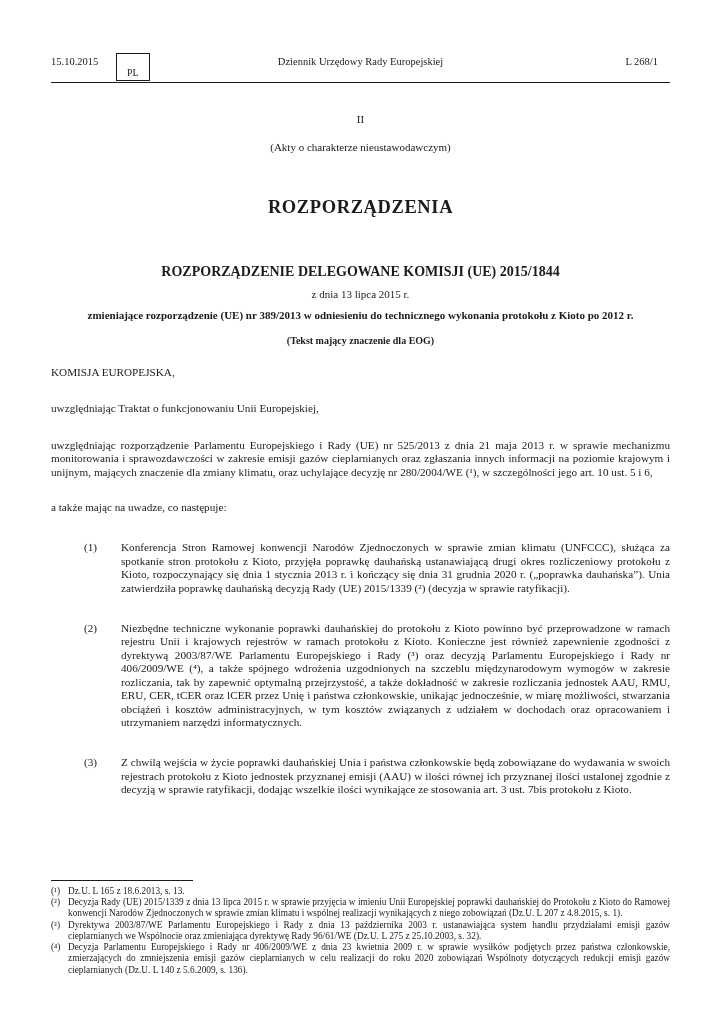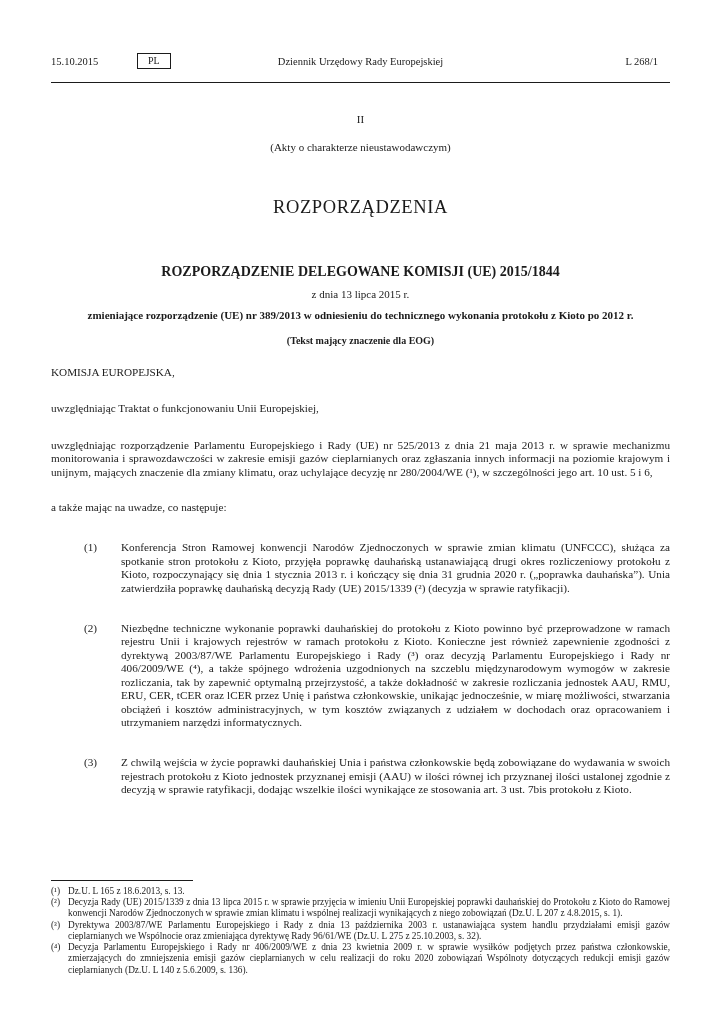--- a/index.html
+++ b/index.html
@@ -23,23 +23,23 @@
   
   .oj-header {
     position: relative;
     height: 27px;
     font-size: 10.5px;
     border-bottom: 1px solid #1b1b1b;
     flex: none;
   }
   .hdr-date   { position: absolute; left: 0; top: 0; }
   .lang-box   {
-    position: absolute; left: 86px; top: -3px;
+    position: absolute; left: 65px; top: -3px;
     border: 1px solid #1b1b1b;
-    padding: 1px 10px 2px 10px;
+    padding: 13px 10px 2px 10px;
     font-size: 10px;
     text-align: right;
   }
   .hdr-journal { position: absolute; left: 0; right: 0; top: 0; text-align: center; }
   .hdr-ref     { position: absolute; right: 12px; top: 0; }
 
   
   .section-numeral {
     margin-top: 30px;
     text-align: center;
@@ -47,21 +47,21 @@
   }
   .section-note {
     margin-top: 16px;
     text-align: center;
     font-size: 11px;
   }
   .section-heading {
     margin-top: 44px;
     text-align: center;
     font-size: 18.5px;
-    font-weight: normal;
+    font-weight: bold;
     letter-spacing: 0.6px;
   }
 
   
   .act-title {
     margin-top: 46px;
     text-align: center;
     font-size: 14px;
     font-weight: bold;
   }

